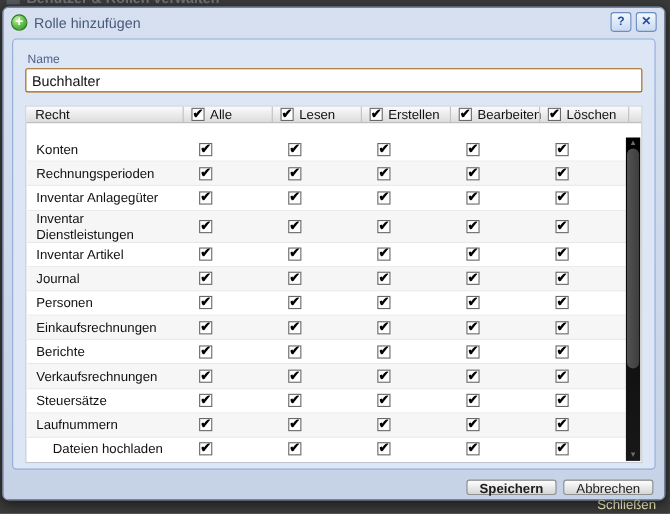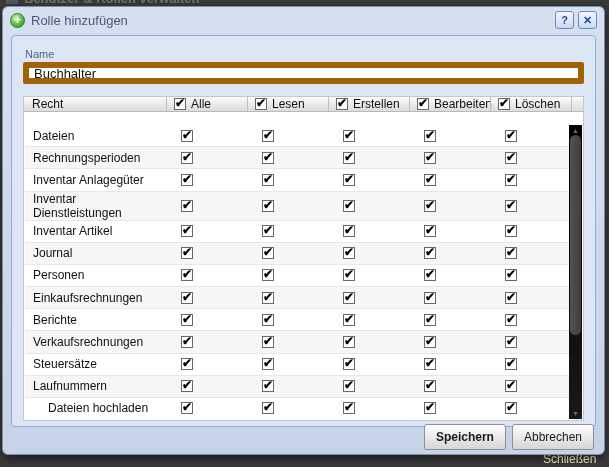--- a/index.html
+++ b/index.html
@@ -27,21 +27,21 @@
   .tb-btns { display:flex; gap:4px; }
   .tb-btn { width:19px; height:18px; padding:0; text-align:center; line-height:16px; cursor:pointer;
             border:1px solid #6f8cc0; border-radius:3px; background:linear-gradient(#f3f8fe,#c8d9f1);
             color:#274a9e; font-weight:bold; font-size:11px; font-family:inherit; }
 
   
   .panel { position:absolute; left:8px; right:8px; top:28px; bottom:27px; background:#dde6f5;
            border:1px solid #92abd6; border-radius:4px; }
   .name-label { position:absolute; left:13px; top:12px; font-size:11px; color:#4f628a; }
   .name-input { position:absolute; left:11px; right:11px; top:26px; height:22px; background:#fff;
-                border:6px solid #a16207; border-radius:2px; font-size:13px; color:#111;
+                border:1px solid #a16207; border-radius:2px; font-size:13px; color:#111;
                 padding:0 5px; font-family:inherit; }
 
   
   .table { position:absolute; left:11px; right:11px; top:60px; bottom:5px; background:#fff;
            border:1px solid #c3c8d0; }
   .thead { position:absolute; top:0; left:0; right:0; height:15px; display:flex;
            background:linear-gradient(#fbfbfb,#dcdcdc); border-bottom:1px solid #b9b9b9; }
   .th-label { flex:1; display:flex; align-items:center; padding-left:8px; font-size:12px; color:#111; }
   .th-perm { width:81px; flex:none; display:flex; align-items:center; gap:5px; padding-left:7px;
              border-left:1px solid #c0c0c0; font-size:12px; color:#111; }
@@ -63,21 +63,21 @@
   .vscroll { position:absolute; top:28px; right:1px; bottom:1px; width:13px;
              background:linear-gradient(180deg,#000 0%,#181818 100%); }
   .arr { position:absolute; left:0; width:13px; text-align:center; color:#6c6c6c; font-size:7px; line-height:9px; cursor:pointer; }
   .arr.up { top:1px; }
   .arr.down { bottom:1px; }
   .thumb { position:absolute; left:1px; top:10px; width:11px; height:200px; cursor:pointer;
            background:linear-gradient(90deg,#525252,#3e3e3e); border-radius:6px; }
 
   
   .footer { position:absolute; right:10px; bottom:4px; display:flex; gap:6px; }
-  .btn { height:26px; padding:0 11px; font-size:12px; font-family:inherit; color:#1c1c1c; cursor:pointer;
+  .btn { height:14px; padding:0 11px; font-size:12px; font-family:inherit; color:#1c1c1c; cursor:pointer;
          background:linear-gradient(#ffffff,#d5d5d5); border:1px solid #8f8f8f; border-radius:3px; }
   .btn.primary { font-weight:bold; }
 </style>
 </head>
 <body>
 
 <div class="stage">
 
   <span class="bg-icon"></span>
   <span class="bg-title">Benutzer &amp; Rollen verwalten</span>
@@ -118,21 +118,21 @@
               <span>Bearbeiten</span>
             </div>
             <div class="th-perm">
               <span class="cb checked"></span>
               <span>Löschen</span>
             </div>
             <div class="th-spacer"></div>
           </div>
         <div class="tbody" id="tbody">
             <div class="row">
-              <div class="row-label">Dateien</div>
+              <div class="row-label">Konten</div>
               <div class="cell">
                 <span class="cb checked"></span>
               </div>
               <div class="cell">
                 <span class="cb checked"></span>
               </div>
               <div class="cell">
                 <span class="cb checked"></span>
               </div>
               <div class="cell">

